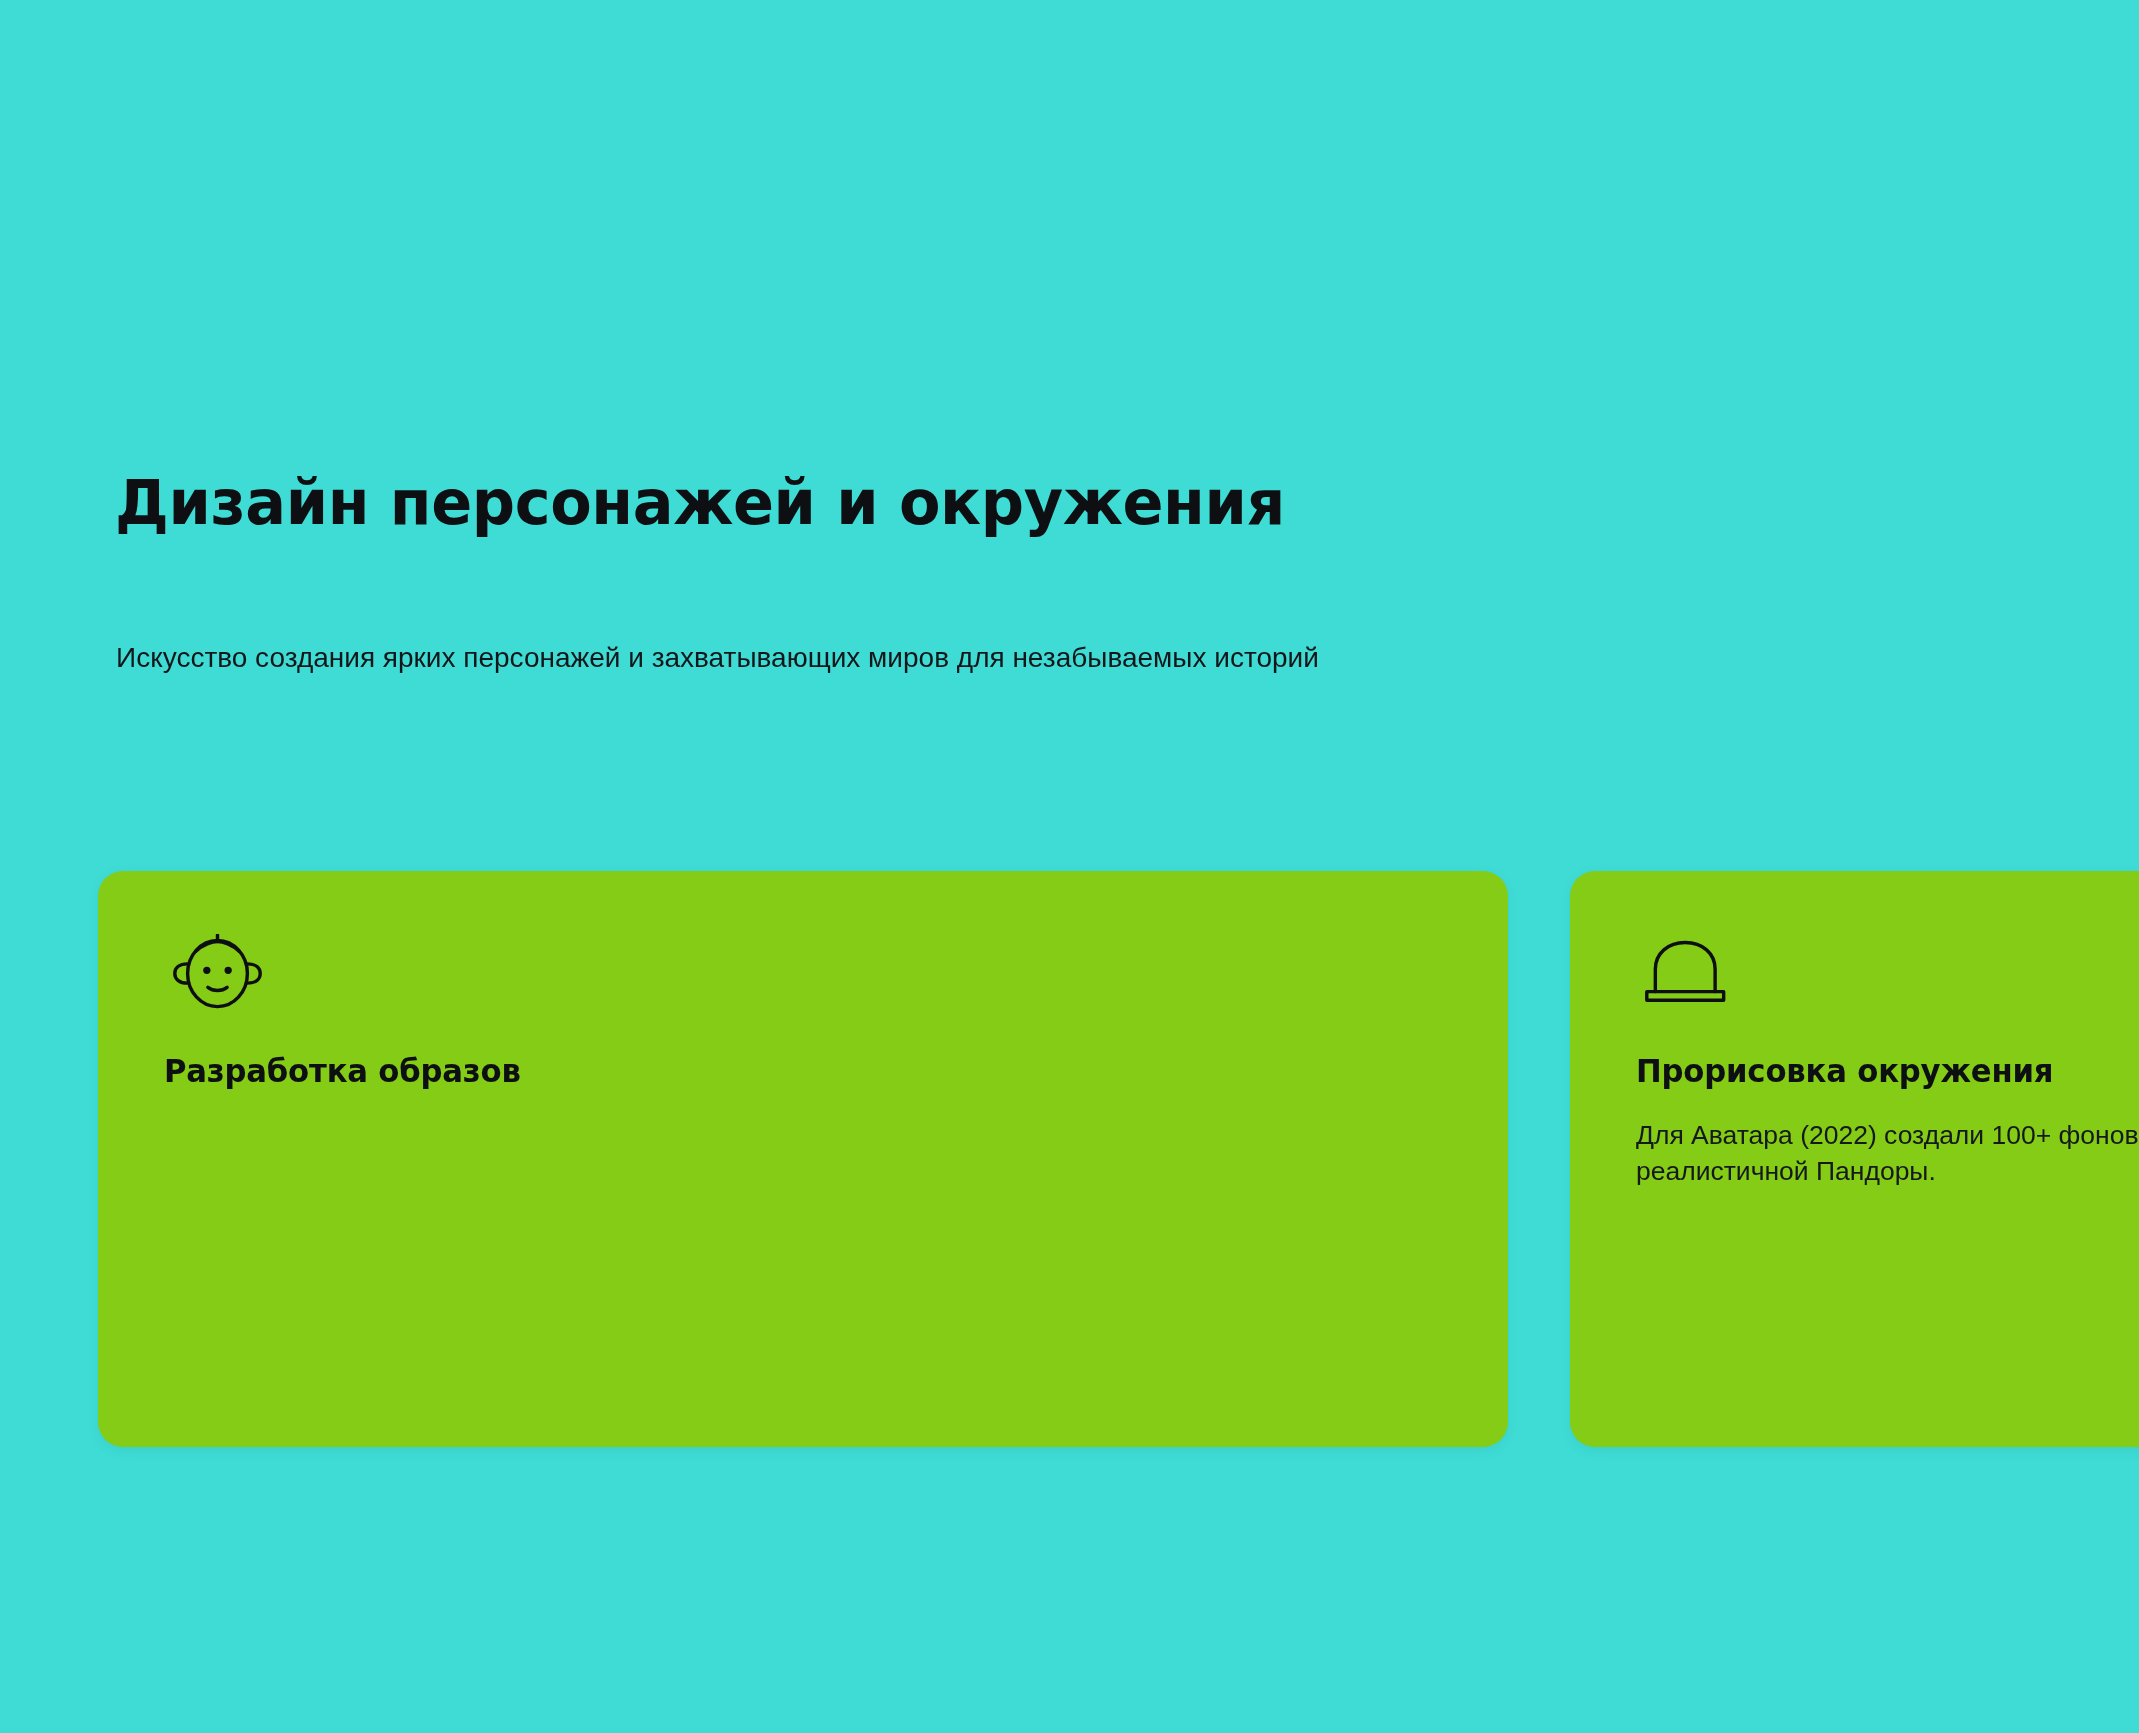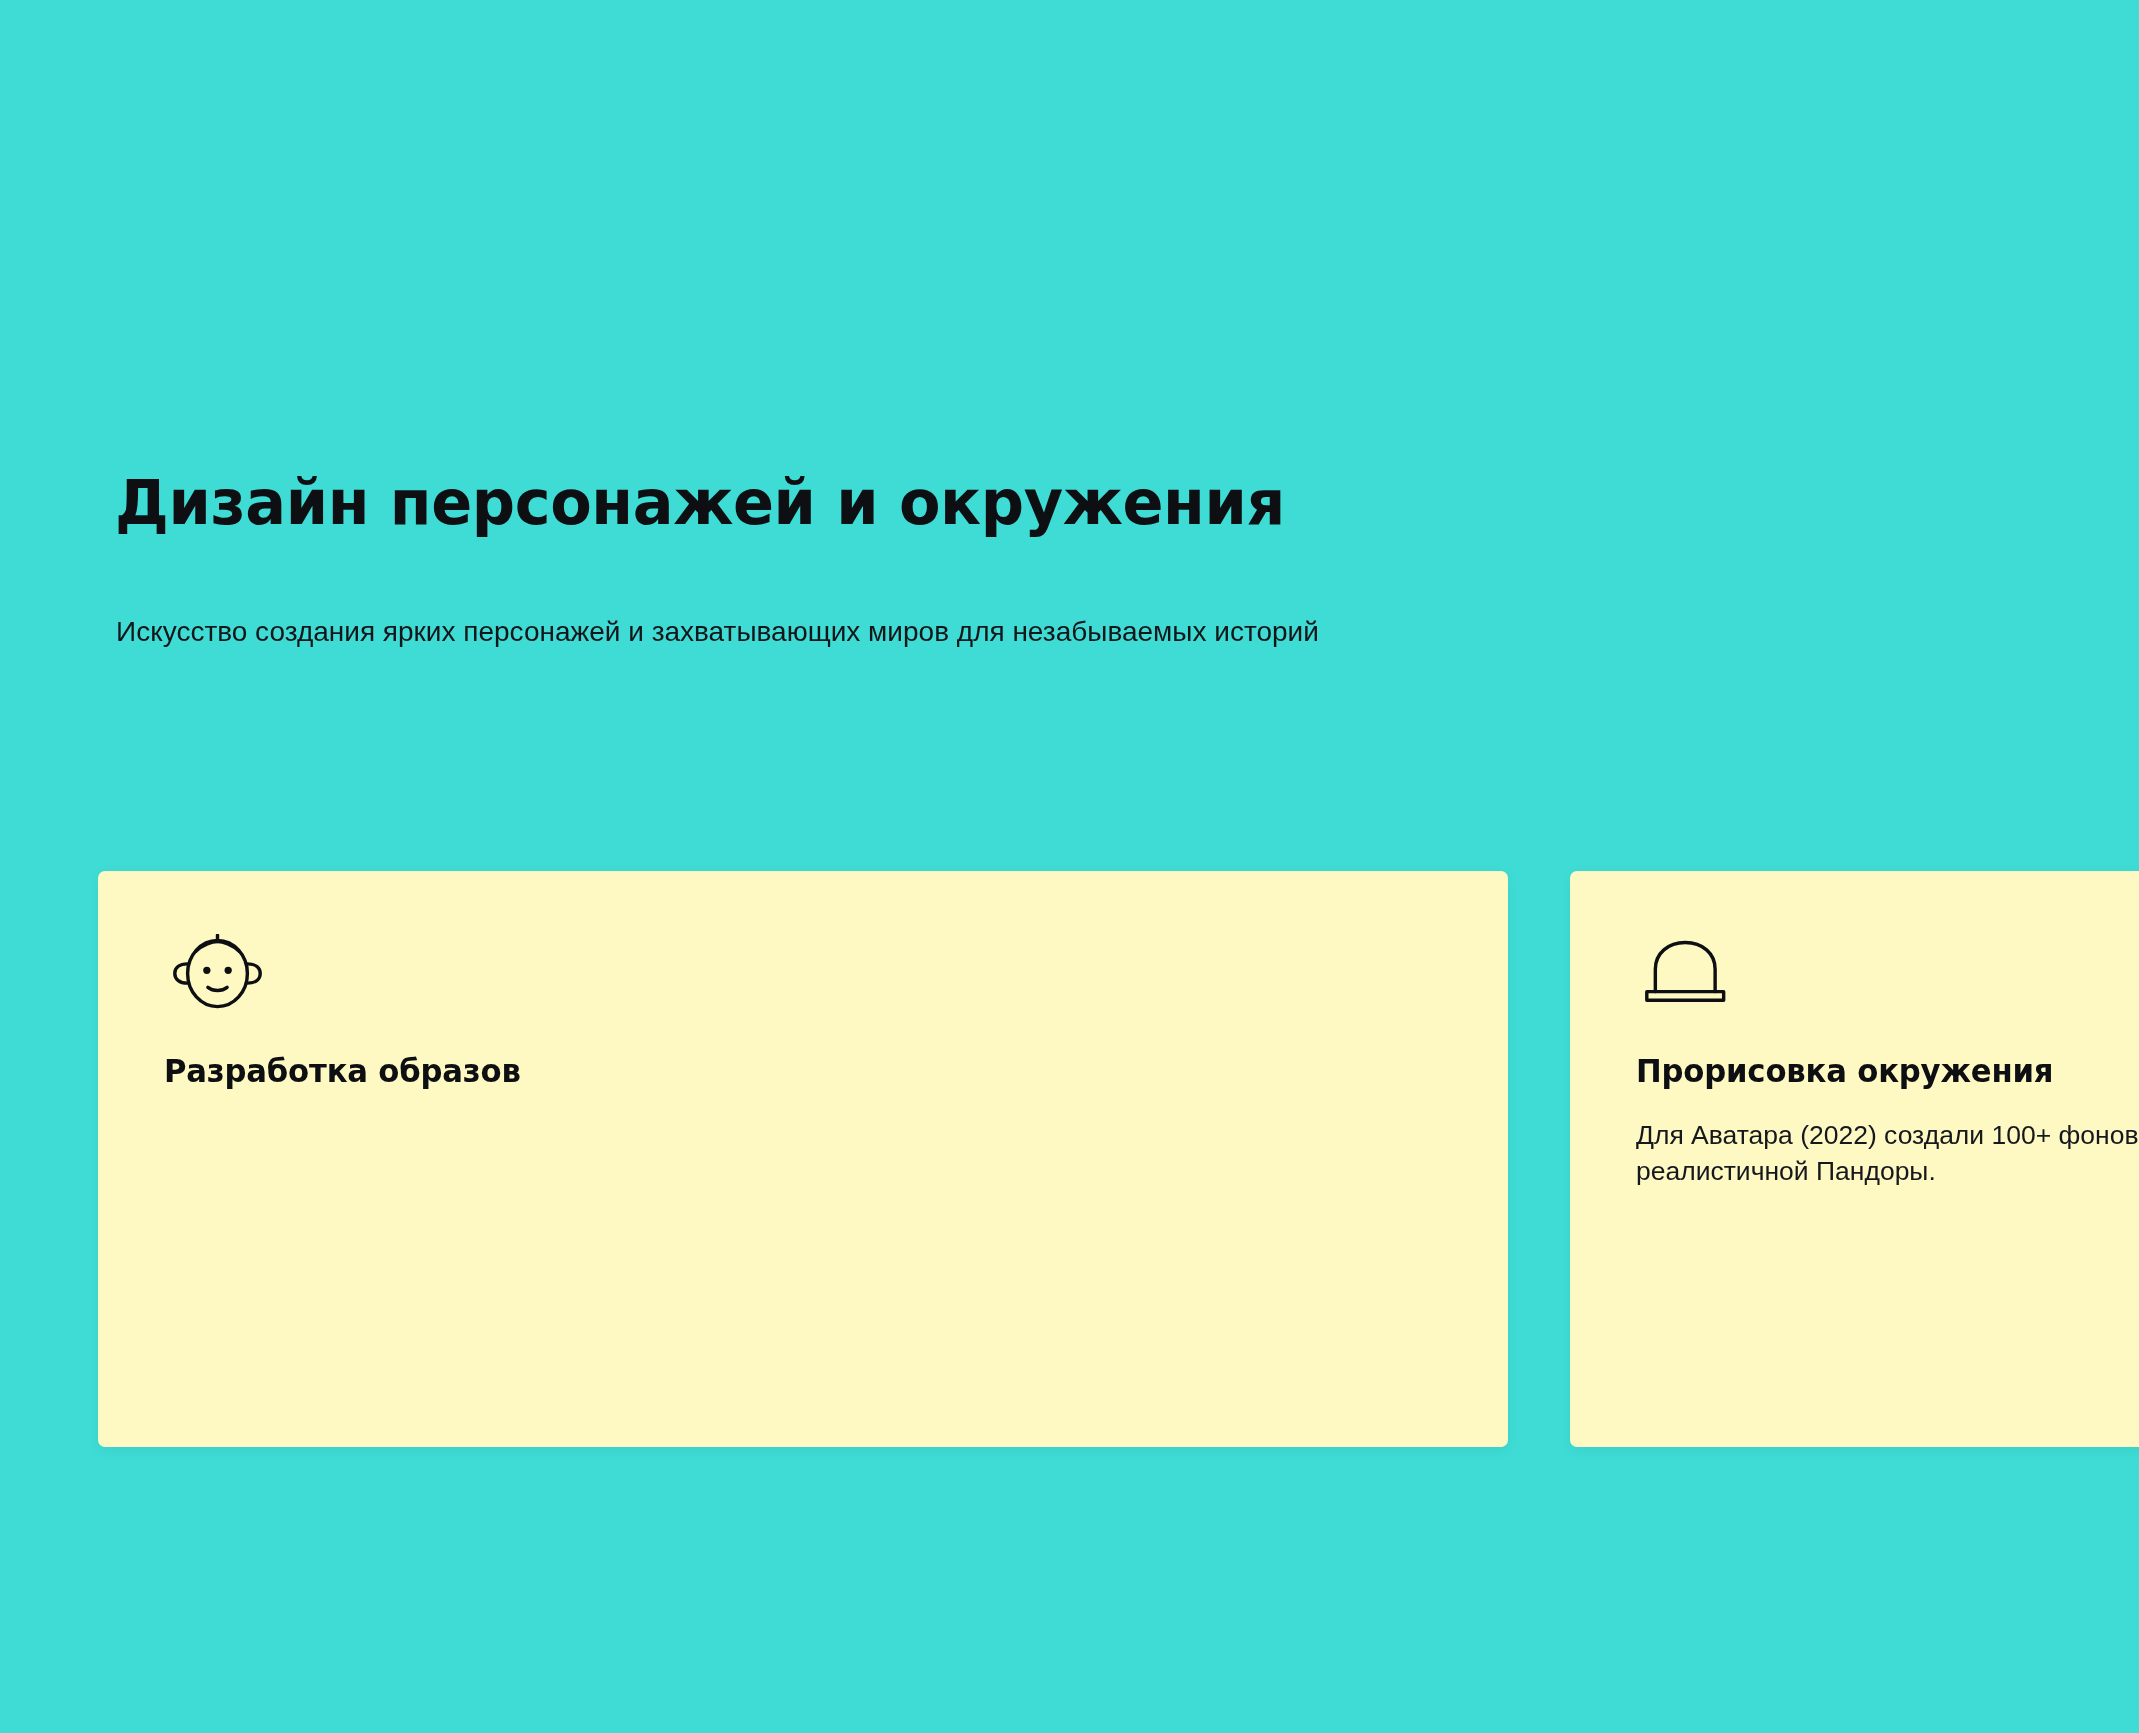--- a/index.html
+++ b/index.html
@@ -33,39 +33,39 @@
     color: #0d0f12;
     font-family: "DejaVu Sans", sans-serif;
     font-stretch: normal;
     transform: scaleX(0.96);
     transform-origin: left center;
   }
 
   .subheading {
     position: absolute;
     left: 116px;
-    top: 586px;
+    top: 612px;
     font-size: 28px;
     line-height: 1.3;
     color: #14171a;
     font-family: "Liberation Sans", sans-serif;
   }
 
   .cards {
     position: absolute;
     left: 98px;
     top: 871px;
     width: 2887px;
     display: flex;
     gap: 62px;
   }
 
   .card {
-    background: #fef9c3;
-    border-radius: 7px;
+    background: #84cc16;
+    border-radius: 25px;
     box-sizing: border-box;
     padding: 63px 66px 64px 66px;
     box-shadow: 0 3.4px 13px rgba(0,0,0,0.05);
   }
 
   .card-left {
     width: 1410px;
     height: 576px;
   }
 

